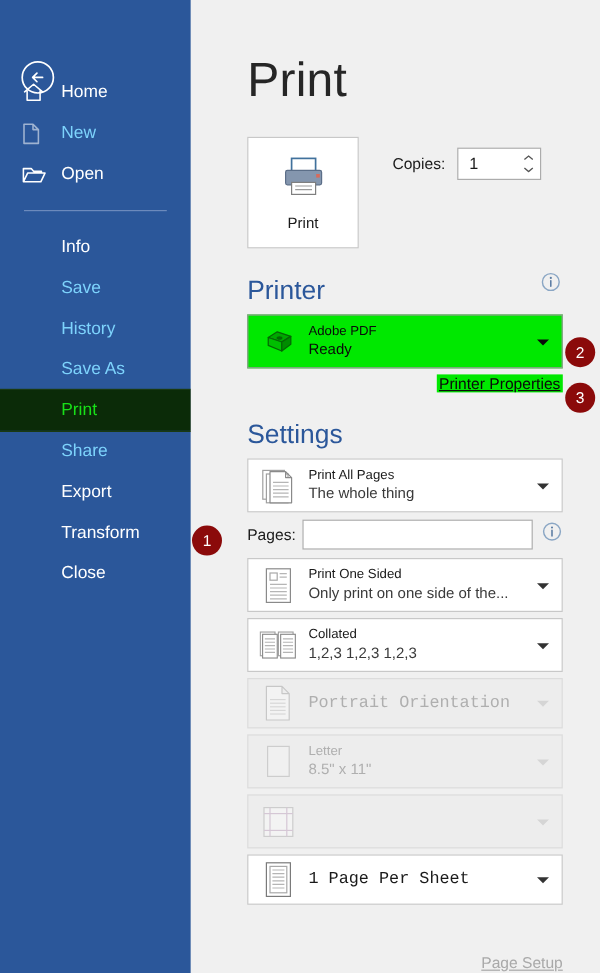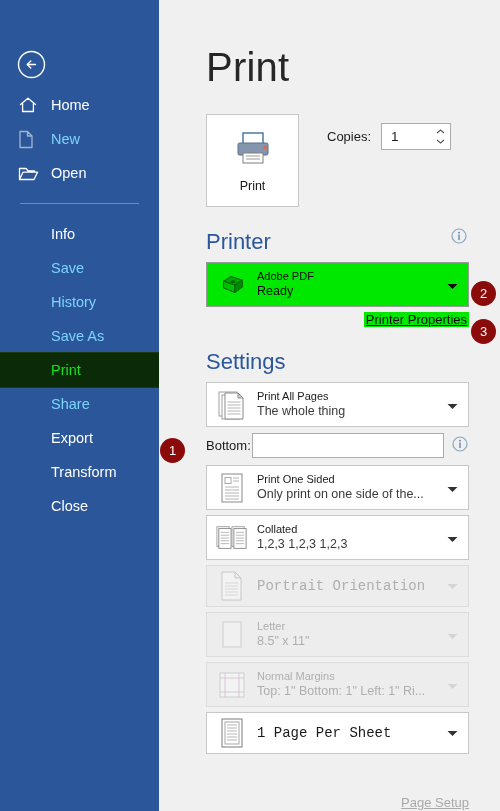--- a/index.html
+++ b/index.html
@@ -163,21 +163,21 @@
 
   <div class="sidebar">
 
     <div class="back-btn">
       <svg width="29" height="29" viewBox="0 0 29 29">
         <circle cx="14.5" cy="14.5" r="13" fill="none" stroke="#FFFFFF" stroke-width="1.4"></circle>
         <path d="M18.5 14.5 H10.5 M13.8 10.9 L10.2 14.5 L13.8 18.1" fill="none" stroke="#FFFFFF" stroke-width="1.4" stroke-linecap="round" stroke-linejoin="round"></path>
       </svg>
     </div>
 
-    <div style="padding-top:88px;">
+    <div style="padding-top:60px;">
 
       <div class="nav-item">
         <span class="nav-ico">
           <svg width="20" height="18" viewBox="0 0 20 18">
             <path d="M2.5 8.5 L10 2.2 L17.5 8.5 M4.6 7.4 V15.5 H15.4 V7.4" fill="none" stroke="#FFFFFF" stroke-width="1.3" stroke-linejoin="round" stroke-linecap="round"></path>
           </svg>
         </span>
         <span class="nav-lbl">Home</span>
       </div>
 
@@ -331,21 +331,21 @@
         <span class="c-sub">The whole thing</span>
       </span>
       <span class="c-arrow">
         <svg width="11" height="7" viewBox="0 0 11 7">
             <path d="M0.5 1 L5.5 6 L10.5 1 Z" fill="#333"></path>
           </svg>
       </span>
     </div>
 
     <div class="pages-row">
-      <span class="pages-lbl">Bottom:</span>
+      <span class="pages-lbl">Pages:</span>
       <input class="pages-input" type="text" placeholder="" style="">
       <span class="info-ico">
         <svg width="16" height="16" viewBox="0 0 16 16">
           <circle cx="8" cy="8" r="7" fill="none" stroke="#8AA6C4" stroke-width="1.2"></circle>
           <circle cx="8" cy="4.6" r="0.9" fill="#5B7CA3"></circle>
           <path d="M8 7 V11.6" stroke="#5B7CA3" stroke-width="1.3" stroke-linecap="round"></path>
         </svg>
       </span>
     </div>
 
@@ -455,24 +455,20 @@
         <svg width="30" height="30" viewBox="0 0 30 30">
           <rect x="3" y="3" width="24" height="24" fill="#FFF" stroke="#9A9A9A" stroke-width="1"></rect>
           <g stroke="#B08AB0" stroke-width="1">
             <line x1="8" y1="3" x2="8" y2="27"></line>
               <line x1="22" y1="3" x2="22" y2="27"></line>
             <line x1="3" y1="8" x2="27" y2="8"></line>
               <line x1="3" y1="22" x2="27" y2="22"></line>
           </g>
         </svg>
       </span>
-      <span class="c-txt">
-        <span class="c-main">Normal Margins</span>
-        <span class="c-sub">Top: 1" Bottom: 1" Left: 1" Ri...</span>
-      </span>
       <span class="c-arrow">
         <svg width="11" height="7" viewBox="0 0 11 7">
             <path d="M0.5 1 L5.5 6 L10.5 1 Z" fill="#B0B0B0"></path>
           </svg>
       </span>
     </div>
 
     <div class="combo single">
       <span class="c-ico">
         <svg width="28" height="32" viewBox="0 0 28 32">

